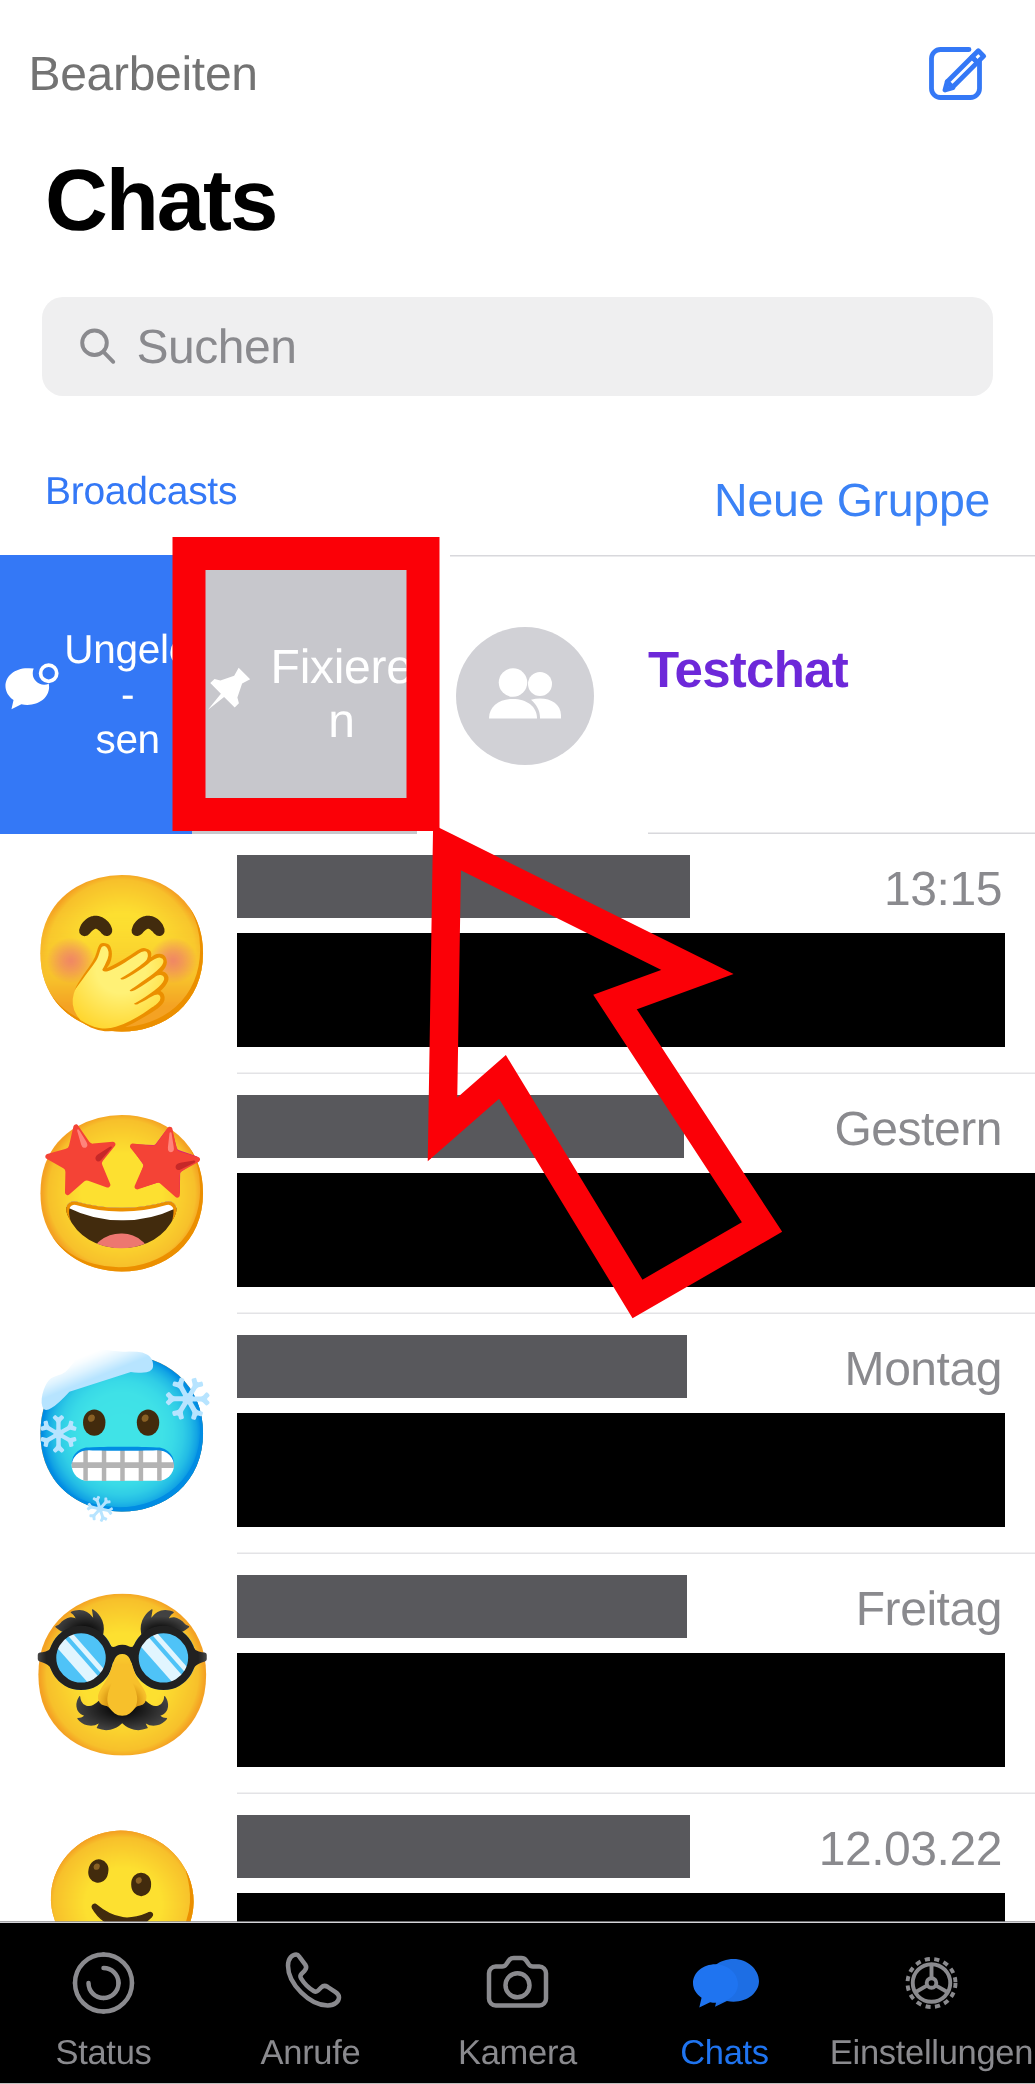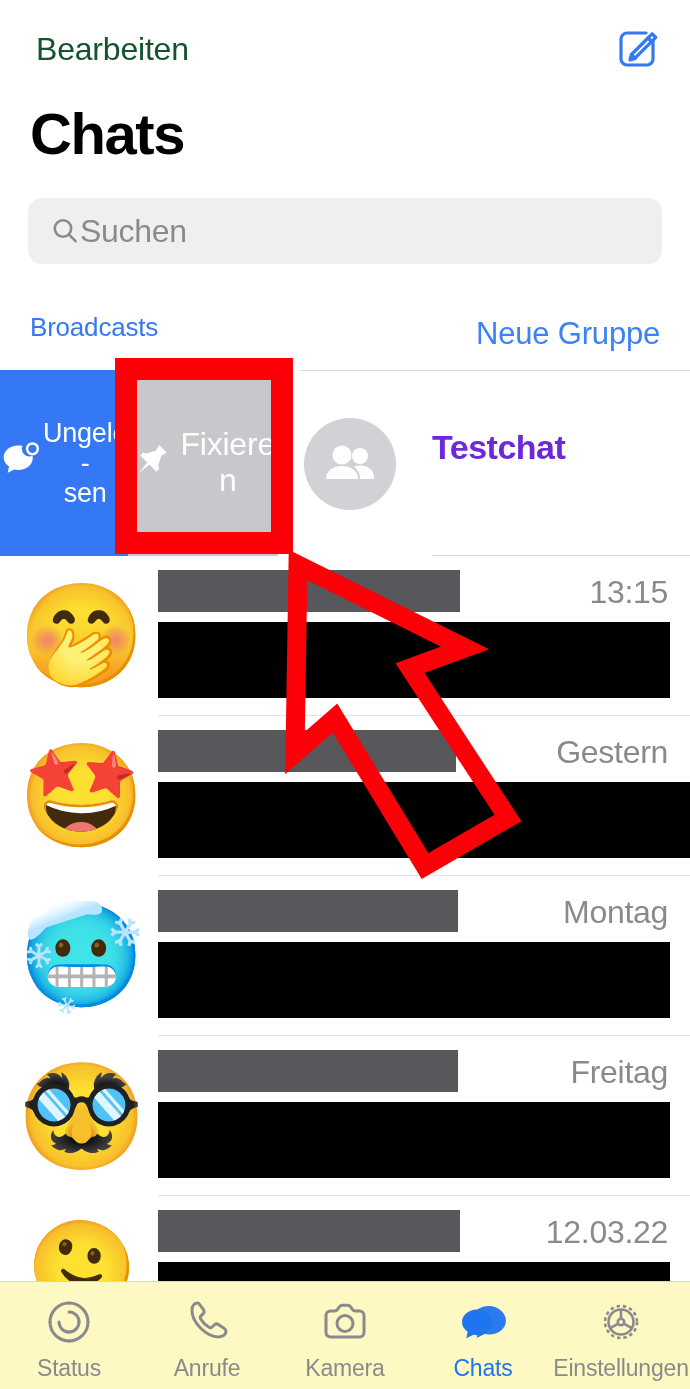--- a/index.html
+++ b/index.html
@@ -14,22 +14,22 @@
     width: 690px; height: 1389px;
     background: #ffffff;
   }
 
   
   .navbar {
     position: absolute; top: 0; left: 0;
     width: 690px; height: 95px;
   }
   .nav-edit {
-    position: absolute; left: 36px; top: 33px;
-    font-size: 32px; color: #14532d; line-height: 1;
+    position: absolute; left: 19px; top: 33px;
+    font-size: 32px; color: #737373; line-height: 1;
     letter-spacing: -0.2px;
   }
   .nav-compose {
     position: absolute; right: 30px; top: 26px;
     width: 46px; height: 46px;
   }
   .nav-compose svg { display:block; width:46px; height:46px; }
 
   
   .page-title {
@@ -41,21 +41,21 @@
   
   .searchbar {
     position: absolute; left: 28px; top: 198px;
     width: 634px; height: 66px;
     background: #EFEFF0; border-radius: 14px;
     display: flex; align-items: center;
   }
   .search-icon { margin-left: 22px; width: 30px; height: 30px; flex: none; }
   .search-icon svg { display:block; width:30px; height:30px; }
   .search-placeholder {
-    margin-left: 0; font-size: 32px; color: #8A8A8E;
+    margin-left: 11px; font-size: 32px; color: #8A8A8E;
     letter-spacing: -0.3px;
   }
 
   
   .quickrow {
     position: absolute; left: 0; top: 312px;
     width: 690px; height: 58px;
   }
   .quick-left {
     position: absolute; left: 30px; top: 0;
@@ -146,21 +146,21 @@
   }
   .row-divider {
     position: absolute; left: 158px; bottom: 0;
     width: 532px; height: 1px; background: #E3E3E6;
   }
 
   
   .tabbar {
     position: absolute; left: 0; bottom: 0;
     width: 690px; height: 108px;
-    background: #fef9c3;
+    background: #000000;
     border-top: 1px solid #D4D4D8;
     display: flex;
     margin-top: 24px;
   }
   .tab {
     flex: 1; display: flex; flex-direction: column;
     align-items: center; justify-content: center;
     padding-top: 8px;
   }
   .tab-icon { width: 50px; height: 50px; }

